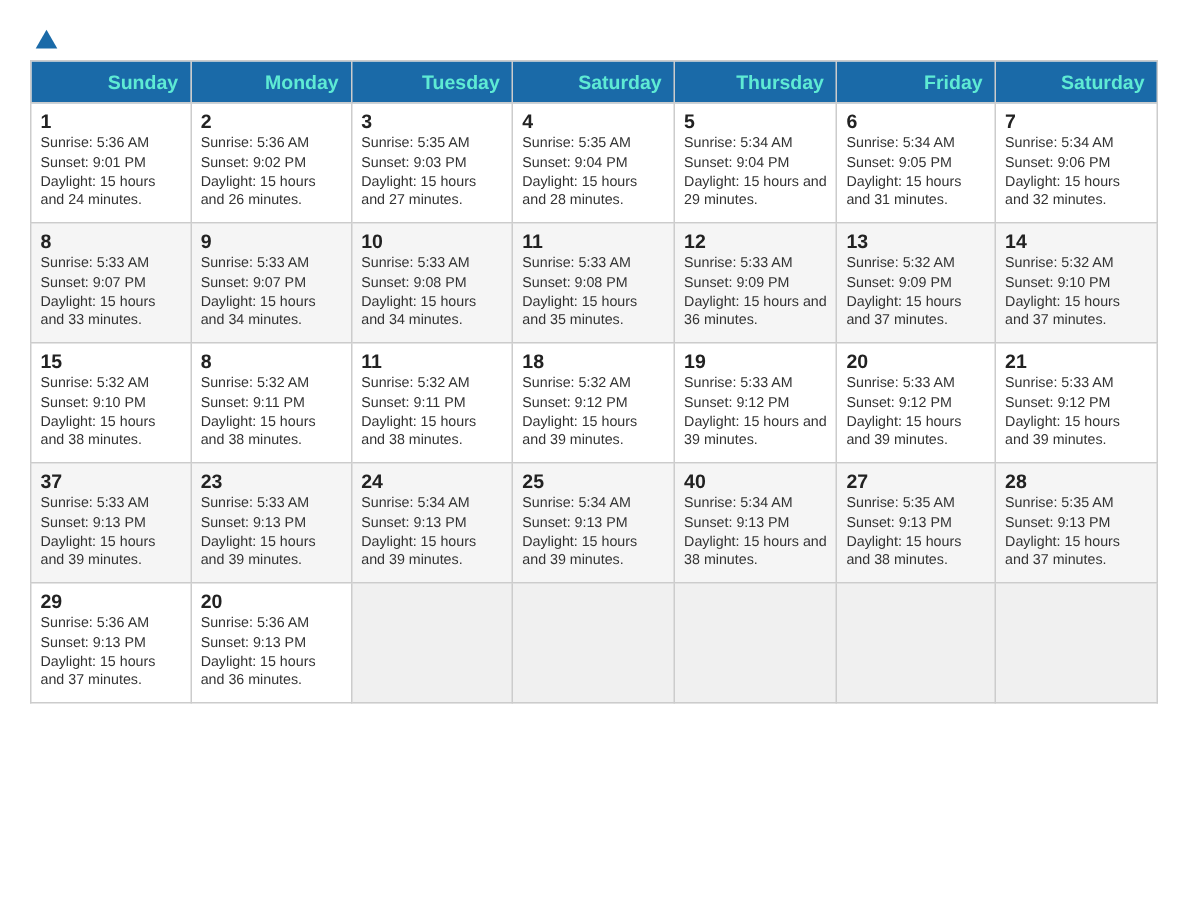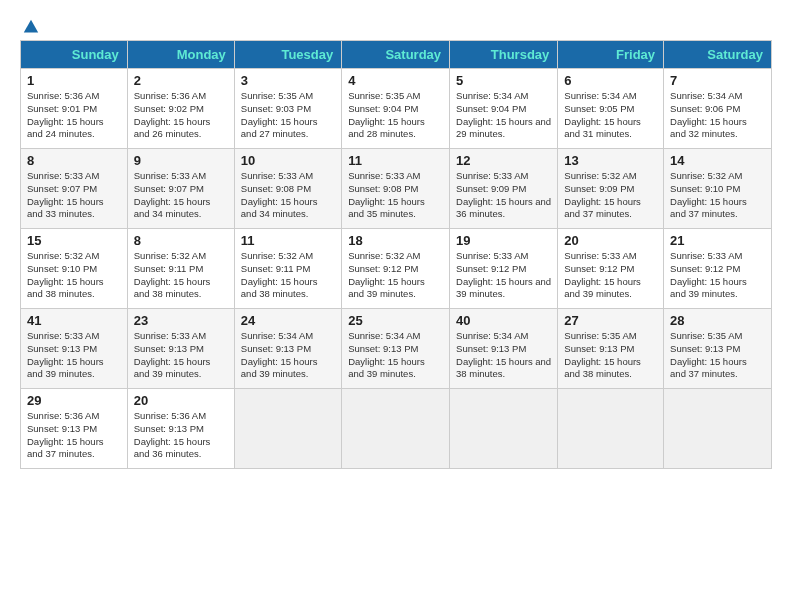--- a/index.html
+++ b/index.html
@@ -213,21 +213,21 @@
         <span class="day-number">20</span>
         <span class="day-info">Sunrise: 5:33 AM<br>Sunset: 9:12 PM<br>Daylight: 15 hours and 39 minutes.</span>
       </td>
           <td>
         <span class="day-number">21</span>
         <span class="day-info">Sunrise: 5:33 AM<br>Sunset: 9:12 PM<br>Daylight: 15 hours and 39 minutes.</span>
       </td>
         </tr>
         <tr>
           <td>
-        <span class="day-number">41</span>
+        <span class="day-number">37</span>
         <span class="day-info">Sunrise: 5:33 AM<br>Sunset: 9:13 PM<br>Daylight: 15 hours and 39 minutes.</span>
       </td>
           <td>
         <span class="day-number">23</span>
         <span class="day-info">Sunrise: 5:33 AM<br>Sunset: 9:13 PM<br>Daylight: 15 hours and 39 minutes.</span>
       </td>
           <td>
         <span class="day-number">24</span>
         <span class="day-info">Sunrise: 5:34 AM<br>Sunset: 9:13 PM<br>Daylight: 15 hours and 39 minutes.</span>
       </td>

